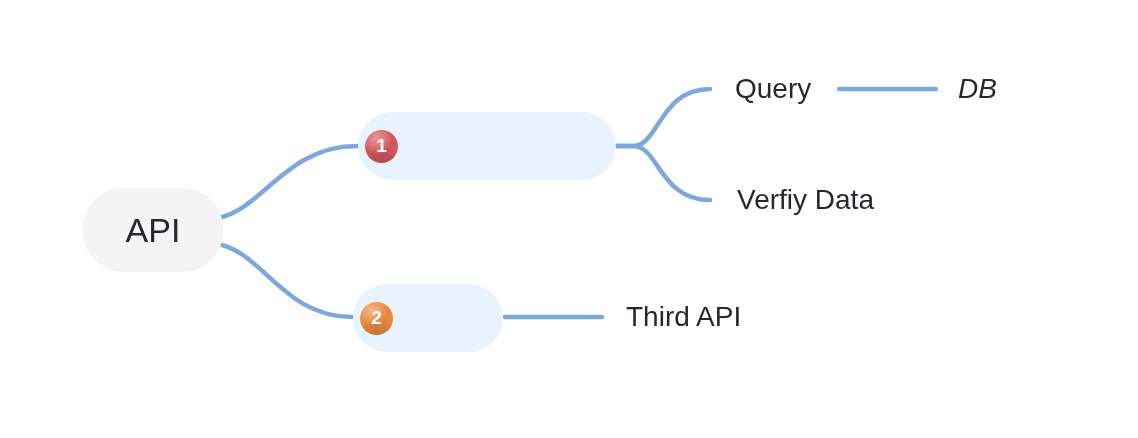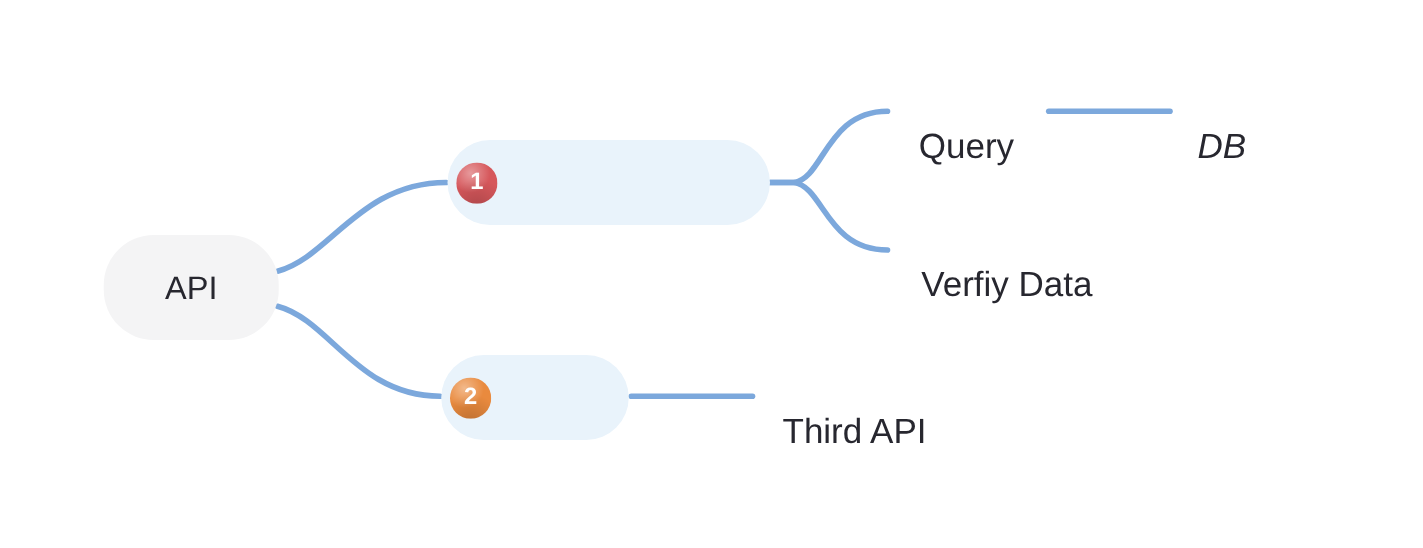--- a/index.html
+++ b/index.html
@@ -33,21 +33,21 @@
     align-items:center;
     box-sizing:border-box;
     white-space:nowrap;
     cursor:default;
   }
   .node-root{
     left:83px;top:188px;width:140px;height:84px;
     background:var(--root-bg);
     border-radius:40px;
     justify-content:center;
-    font-size:26px;
+    font-size:34px;
   }
   .node-branch{
     background:var(--branch-bg);
     border-radius:34px;
     padding-left:7px;
     gap:19px;
     font-size:30px;
   }
   .node-branch-1{left:358px;top:112px;width:258px;height:68px;}
   .node-branch-2{left:353px;top:284px;width:150px;height:68px;}
@@ -71,21 +71,20 @@
       radial-gradient(circle at 35% 26%, rgba(255,255,255,.40), rgba(255,255,255,0) 48%),
       radial-gradient(circle at 50% 115%, rgba(0,0,0,.20), rgba(0,0,0,0) 60%),
       var(--badge2);
   }
   .leaf{
     position:absolute;
     font-size:28px;
     line-height:28px;
     white-space:nowrap;
     cursor:default;
-    margin-top:28px;
   }
   .leaf-query{left:735px;top:75px;}
   .leaf-db{left:958px;top:75px;font-style:italic;}
   .leaf-verfiy{left:737px;top:186px;}
   .leaf-third{left:626px;top:303px;}
 </style>
 </head>
 <body>
 
 <div class="canvas">

